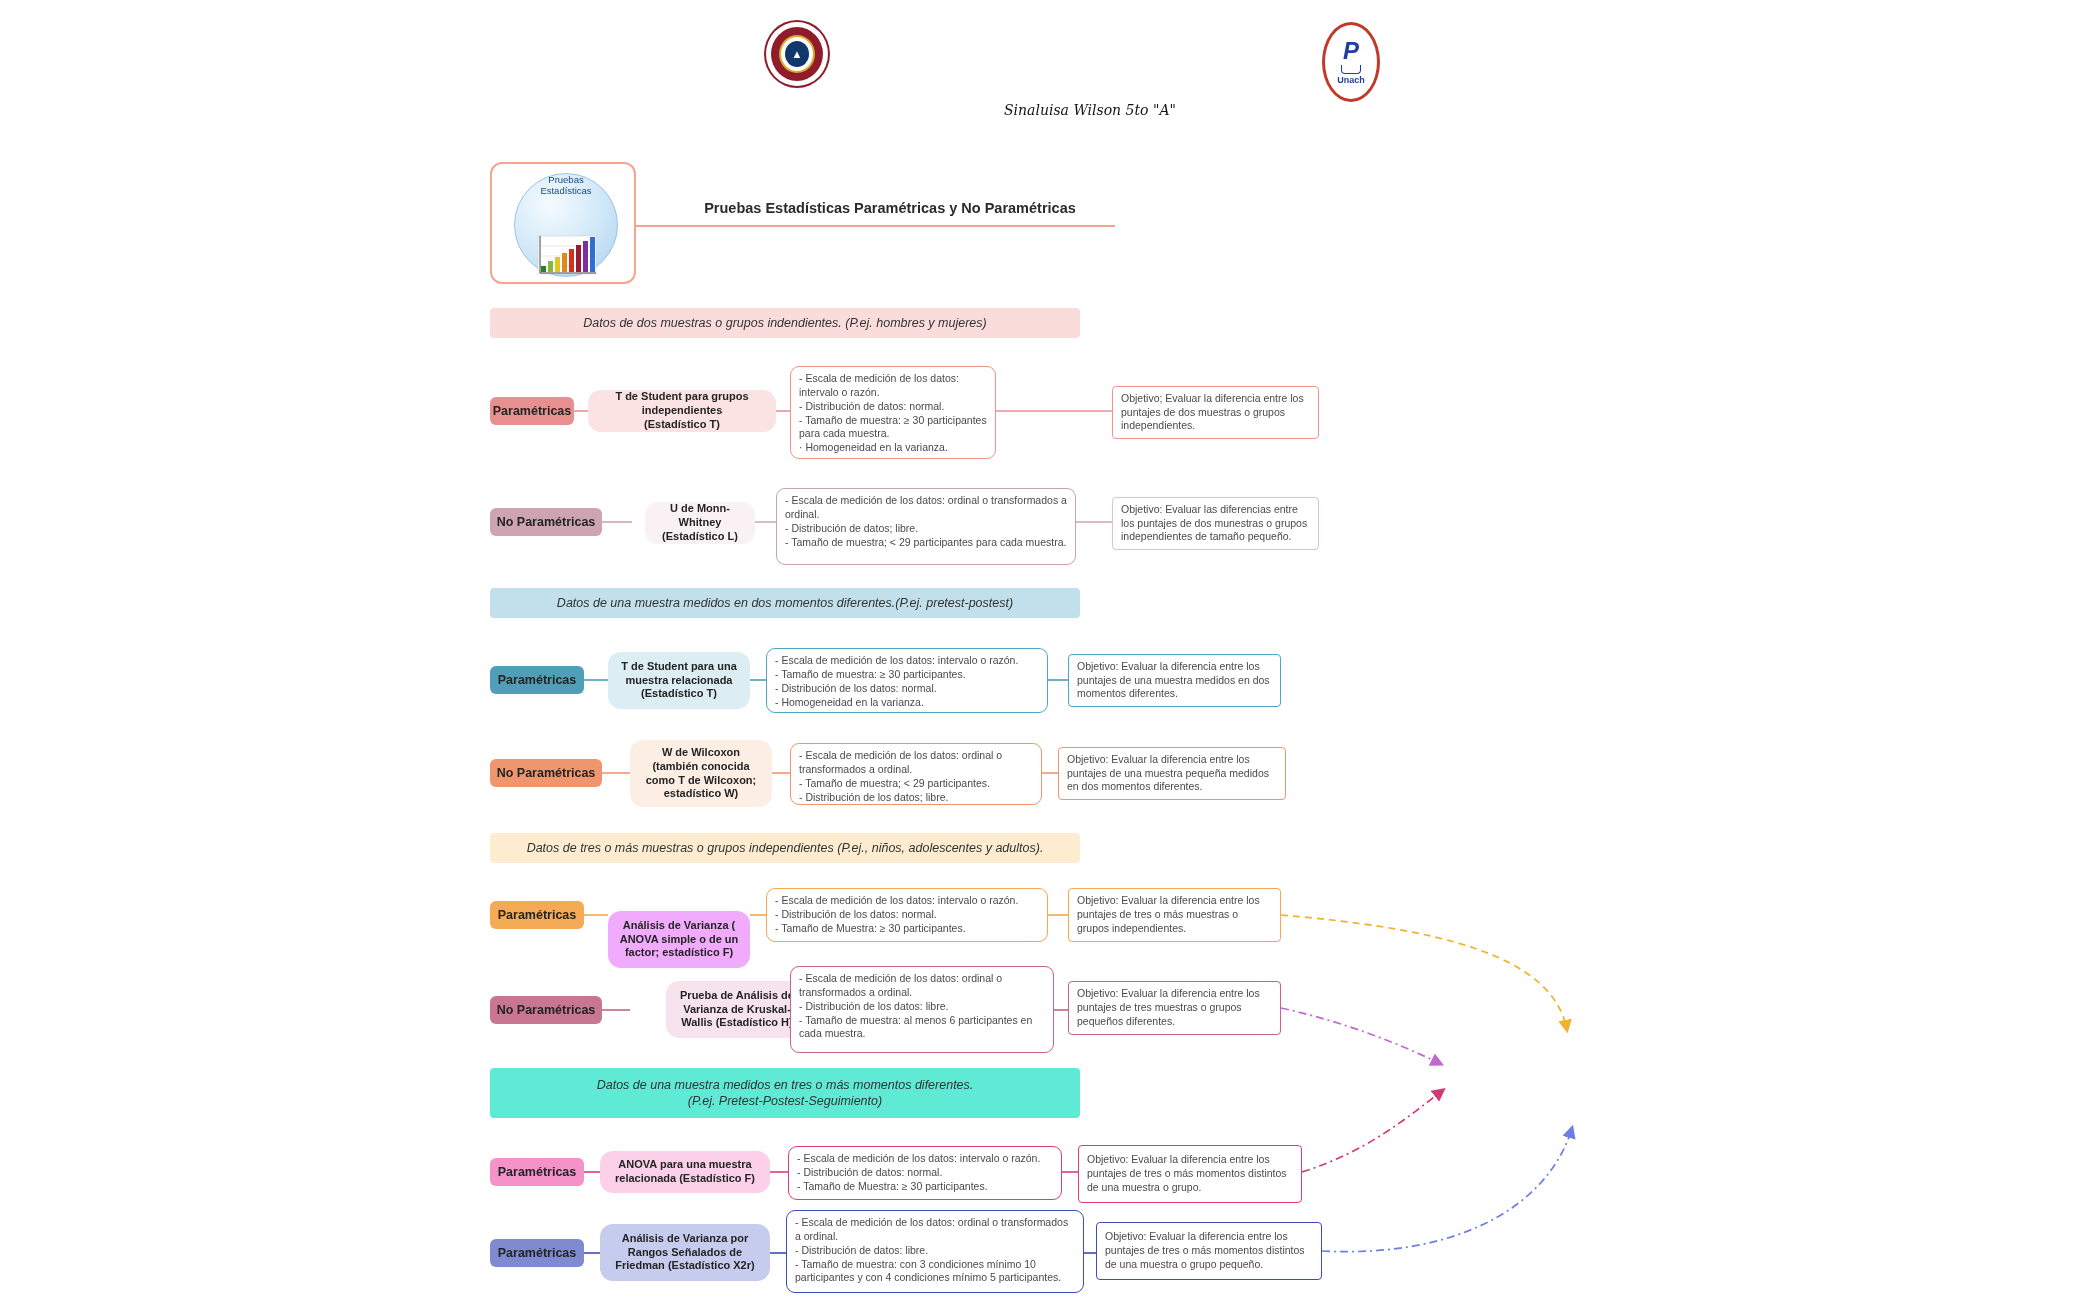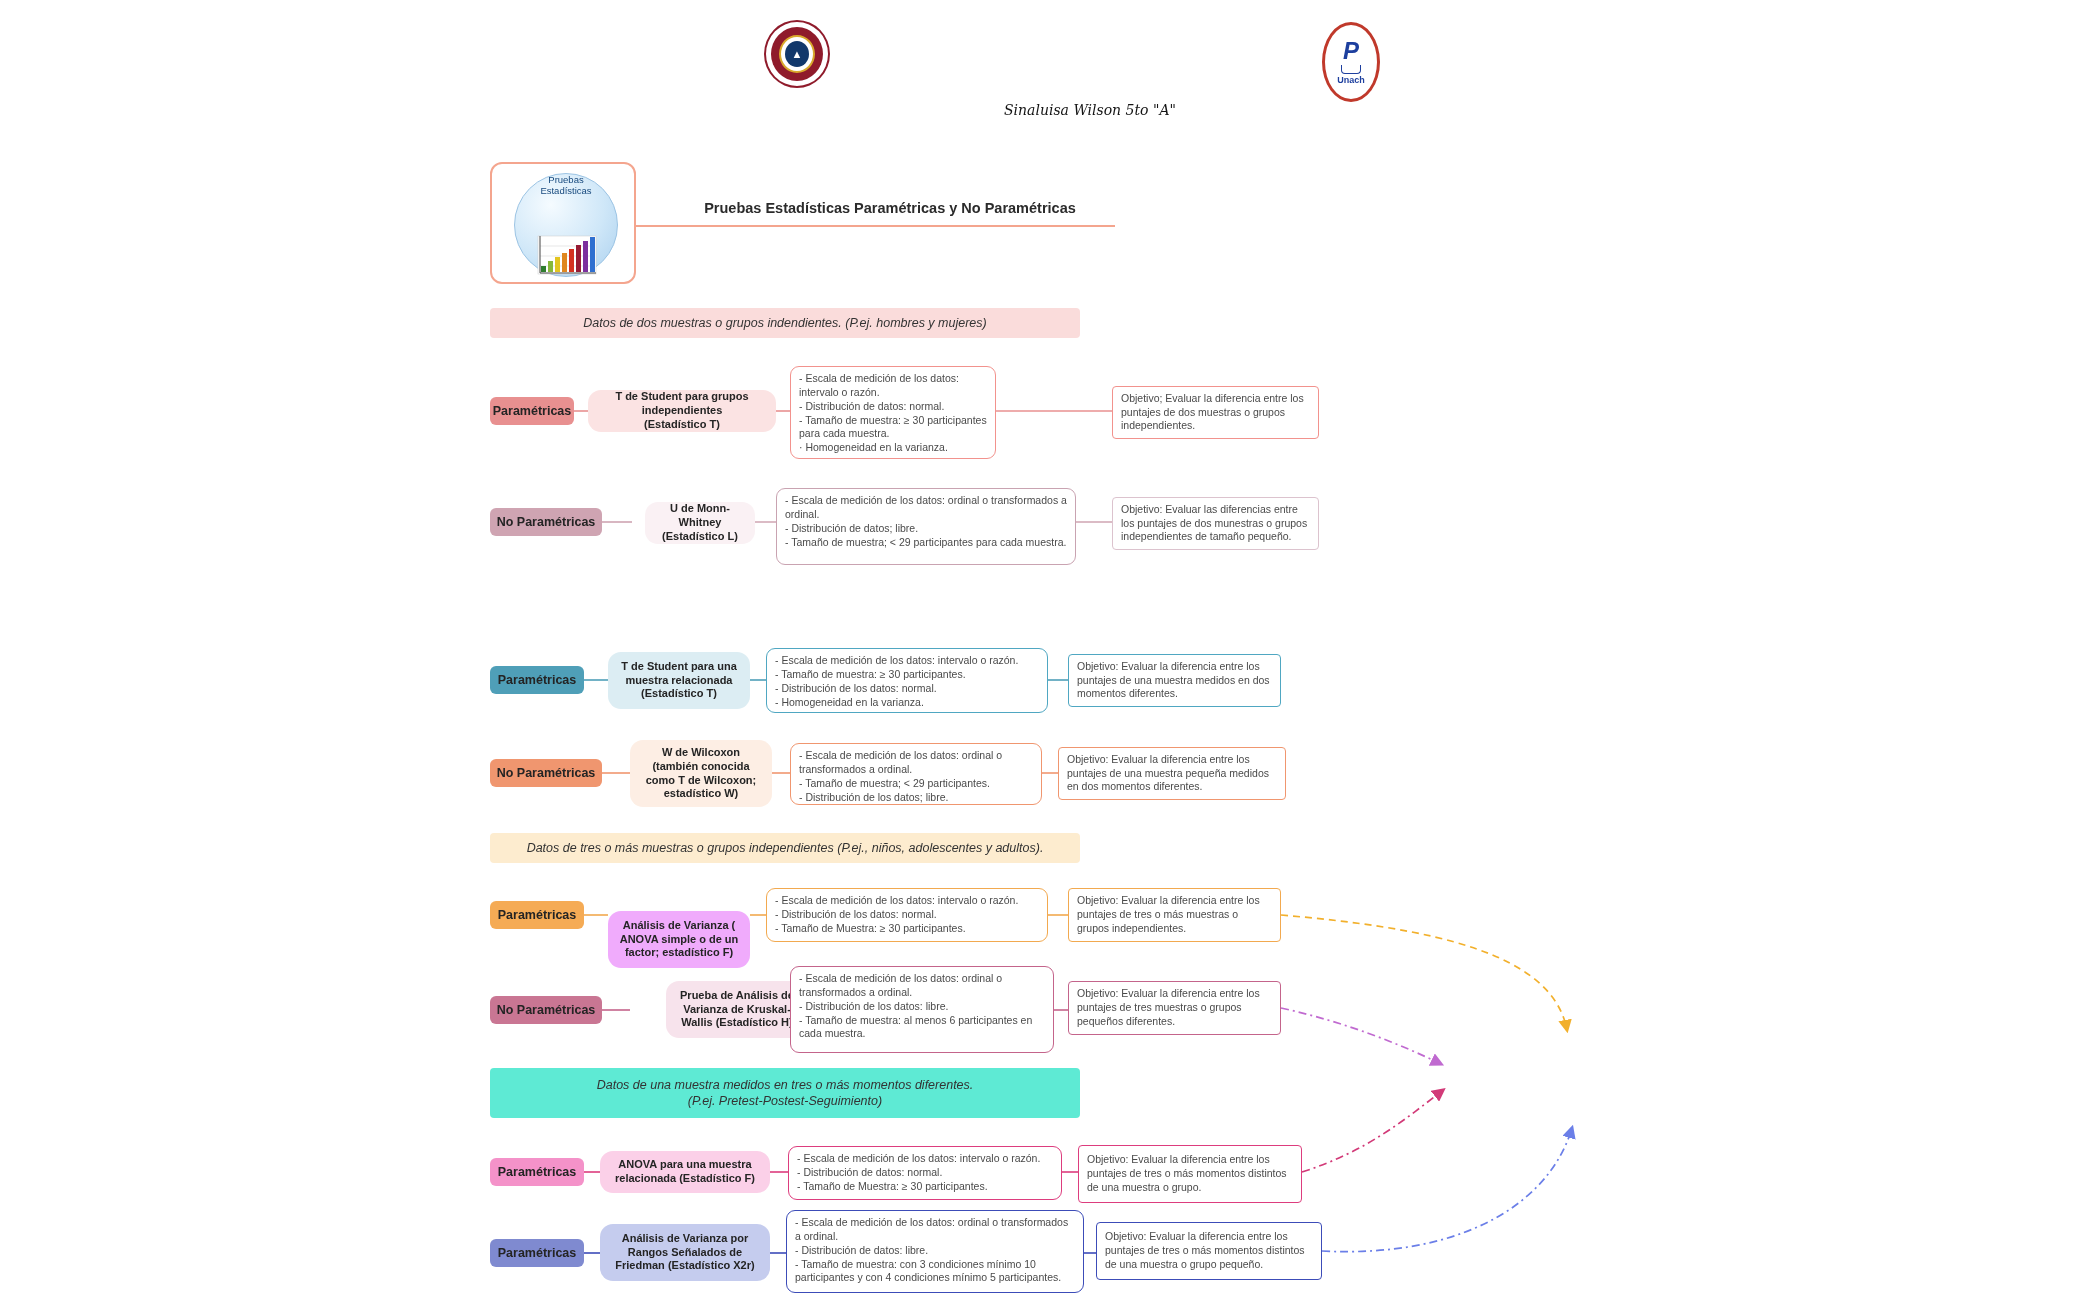--- a/index.html
+++ b/index.html
@@ -167,20 +167,21 @@
         <rect x="49" y="7" width="5" height="31" fill="#7c2f9e"></rect>
         <rect x="56" y="3" width="5" height="35" fill="#2f6fd0"></rect>
         <line x1="6" y1="2" x2="6" y2="39" stroke="#444" stroke-width="1"></line>
         <line x1="6" y1="39" x2="62" y2="39" stroke="#444" stroke-width="1"></line>
       </svg>
     </div>
   </div>
   <div class="abs title" style="left:660px;top:200px;width:460px;text-align:center">Pruebas Estadísticas Paramétricas y No Paramétricas</div>
 
   <div class="abs banner b1" style="left:490px;top:308px;width:590px;height:30px">Datos de dos muestras o grupos indendientes. (P.ej. hombres y mujeres)</div>
+  <div class="abs banner b2" style="left:490px;top:588px;width:590px;height:30px">Datos de una muestra medidos en dos momentos diferentes.(P.ej. pretest-postest)</div>
   <div class="abs banner b3" style="left:490px;top:833px;width:590px;height:30px">Datos de tres o más muestras o grupos independientes (P.ej., niños, adolescentes y adultos).</div>
   <div class="abs banner b4" style="left:490px;top:1068px;width:590px;height:50px">Datos de una muestra medidos en tres o más momentos diferentes.
 (P.ej. Pretest-Postest-Seguimiento)</div>
 
   <div class="abs chip r1" style="left:490px;top:397px;width:84px;height:28px">Paramétricas</div>
   <div class="abs node r1" style="left:588px;top:390px;width:188px;height:42px">T de Student para grupos independientes
 (Estadístico T)</div>
   <div class="abs crit r1" style="left:790px;top:366px;width:206px;height:93px">- Escala de medición de los datos: intervalo o razón.
 - Distribución de datos: normal.
 - Tamaño de muestra: ≥ 30 participantes para cada muestra.

